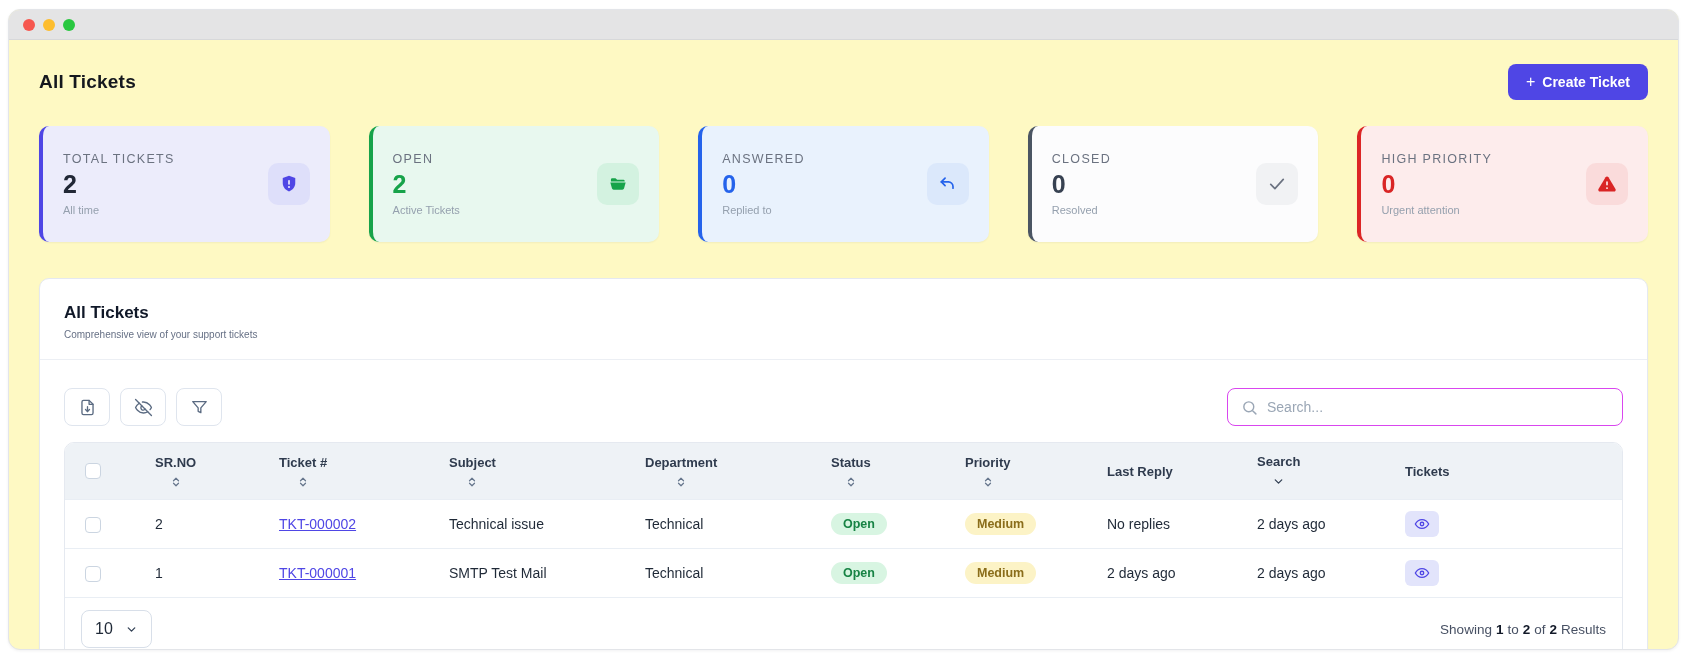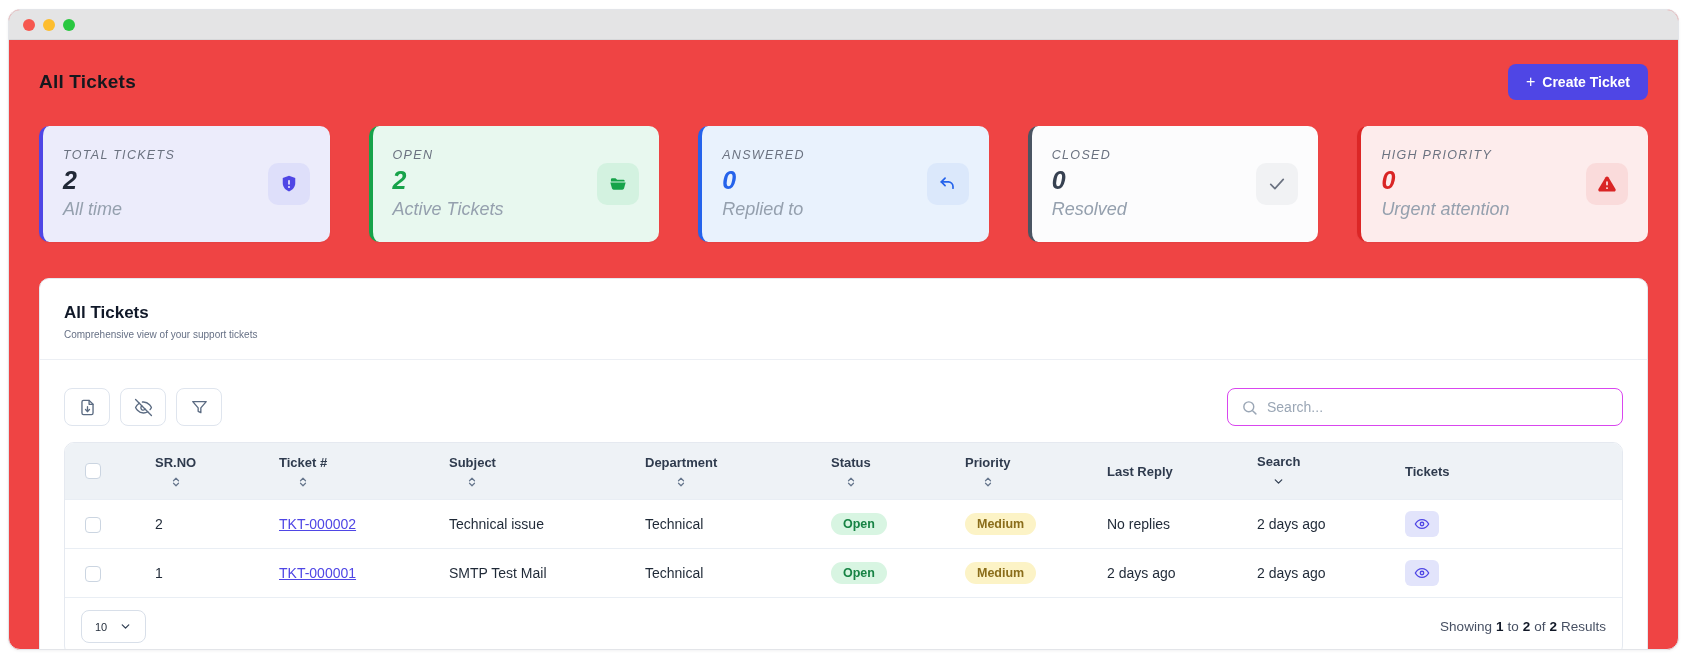--- a/index.html
+++ b/index.html
@@ -1,44 +1,44 @@
 <!DOCTYPE html>
 <html><head>
 <meta charset="utf-8">
 <style>
   * { margin:0; padding:0; box-sizing:border-box; }
   html,body { width:1687px; height:661px; background:#ffffff; font-family:"Liberation Sans", sans-serif; }
 
   .window { margin:9px 8px 11px; height:641px; border:1px solid #e3e5e9; border-radius:12px;
-            overflow:hidden; background:#ef4444; box-shadow:0 1px 3px rgba(16,24,40,.06); }
+            overflow:hidden; background:#fef9c3; box-shadow:0 1px 3px rgba(16,24,40,.06); }
 
   
   .titlebar { height:30px; background:#e4e4e5; border-bottom:1px solid #d7d8da;
               display:flex; align-items:center; gap:8px; padding-left:14px; }
   .dot { width:12px; height:12px; border-radius:50%; display:inline-block; }
   .dot-red { background:#f6574f; } .dot-yellow { background:#fdbd2e; } .dot-green { background:#29c740; }
 
   .content { height:611px; padding:0 30px; overflow:hidden; }
 
   
   .page-header { display:flex; align-items:center; justify-content:space-between; padding-top:24px; }
   .page-title { font-size:19px; font-weight:700; color:#15181e; letter-spacing:.2px; }
   .create-btn { display:inline-flex; align-items:center; gap:7px; background:#4f46e5; color:#ffffff;
                 border:none; border-radius:8px; padding:10px 18px; font-size:14px; font-weight:600;
                 font-family:inherit; cursor:pointer; }
   .create-btn .plus { font-size:16px; font-weight:500; line-height:1; }
 
   
-  .stats { display:flex; gap:39px; margin-top:26px;font-style:italic; }
+  .stats { display:flex; gap:39px; margin-top:26px; }
   .stat-card { flex:1; height:116px; border-radius:10px; border-left:4px solid var(--accent);
                background:var(--bg); display:flex; align-items:center; justify-content:space-between;
                padding:0 20px 0 20px; box-shadow:0 1px 2px rgba(16,24,40,.05); }
   .stat-label { font-size:12.5px; font-weight:500; color:#6b7280; letter-spacing:1.3px; margin-bottom:5px; }
   .stat-value { font-size:25px; font-weight:700; color:var(--val); margin-bottom:5px; line-height:1.1; }
-  .stat-caption { font-size:18px; color:#95a0ae; }
+  .stat-caption { font-size:11px; color:#95a0ae; }
   .stat-chip { width:42px; height:42px; border-radius:10px; background:var(--chip);
                display:flex; align-items:center; justify-content:center; color:var(--icon); flex:0 0 42px; }
 
   .c1 { --accent:#4f46e5; --bg:#ececfb; --val:#212836; --chip:#dedffa; --icon:#4f46e5; }
   .c2 { --accent:#17a34a; --bg:#e8f8ef; --val:#17a34a; --chip:#d3f2e0; --icon:#17a34a; }
   .c3 { --accent:#2563eb; --bg:#e9f2fd; --val:#2563eb; --chip:#dbe8fb; --icon:#2563eb; }
   .c4 { --accent:#4b5563; --bg:#fcfcfd; --val:#374151; --chip:#f1f2f4; --icon:#6b7280; }
   .c5 { --accent:#dc2626; --bg:#fdecec; --val:#d92525; --chip:#fadbdb; --icon:#d92525; }
 
   
@@ -81,21 +81,21 @@
   .badge { display:inline-block; padding:4px 12px; border-radius:999px; font-size:12.5px; font-weight:700; }
   .badge-open { background:#d8f5e2; color:#178344; }
   .badge-medium { background:#fcf3c6; color:#8a6d1a; }
   .eye-btn { background:#e2e4fb; border:none; border-radius:6px; width:34px; height:26px;
              display:inline-flex; align-items:center; justify-content:center; color:#4f46e5; cursor:pointer; }
 
   
   .table-footer { display:flex; align-items:center; justify-content:space-between;
                   padding:12px 16px; border-top:1px solid #e9eef4; }
   .page-size { display:inline-flex; align-items:center; gap:12px; background:#ffffff;
-               border:1px solid #d8dfe9; border-radius:8px; padding:9px 13px; font-size:11px;
+               border:1px solid #d8dfe9; border-radius:8px; padding:9px 13px; font-size:16px;
                color:#1f2937; cursor:pointer; }
   .page-size .chev { color:#334155; display:inline-flex; }
   .summary { display:inline-flex; gap:4px; font-size:13.5px; color:#475063; }
   .summary .num { font-weight:700; color:#111827; }
 </style>
 </head>
 <body>
 
 <div class="window">
 

